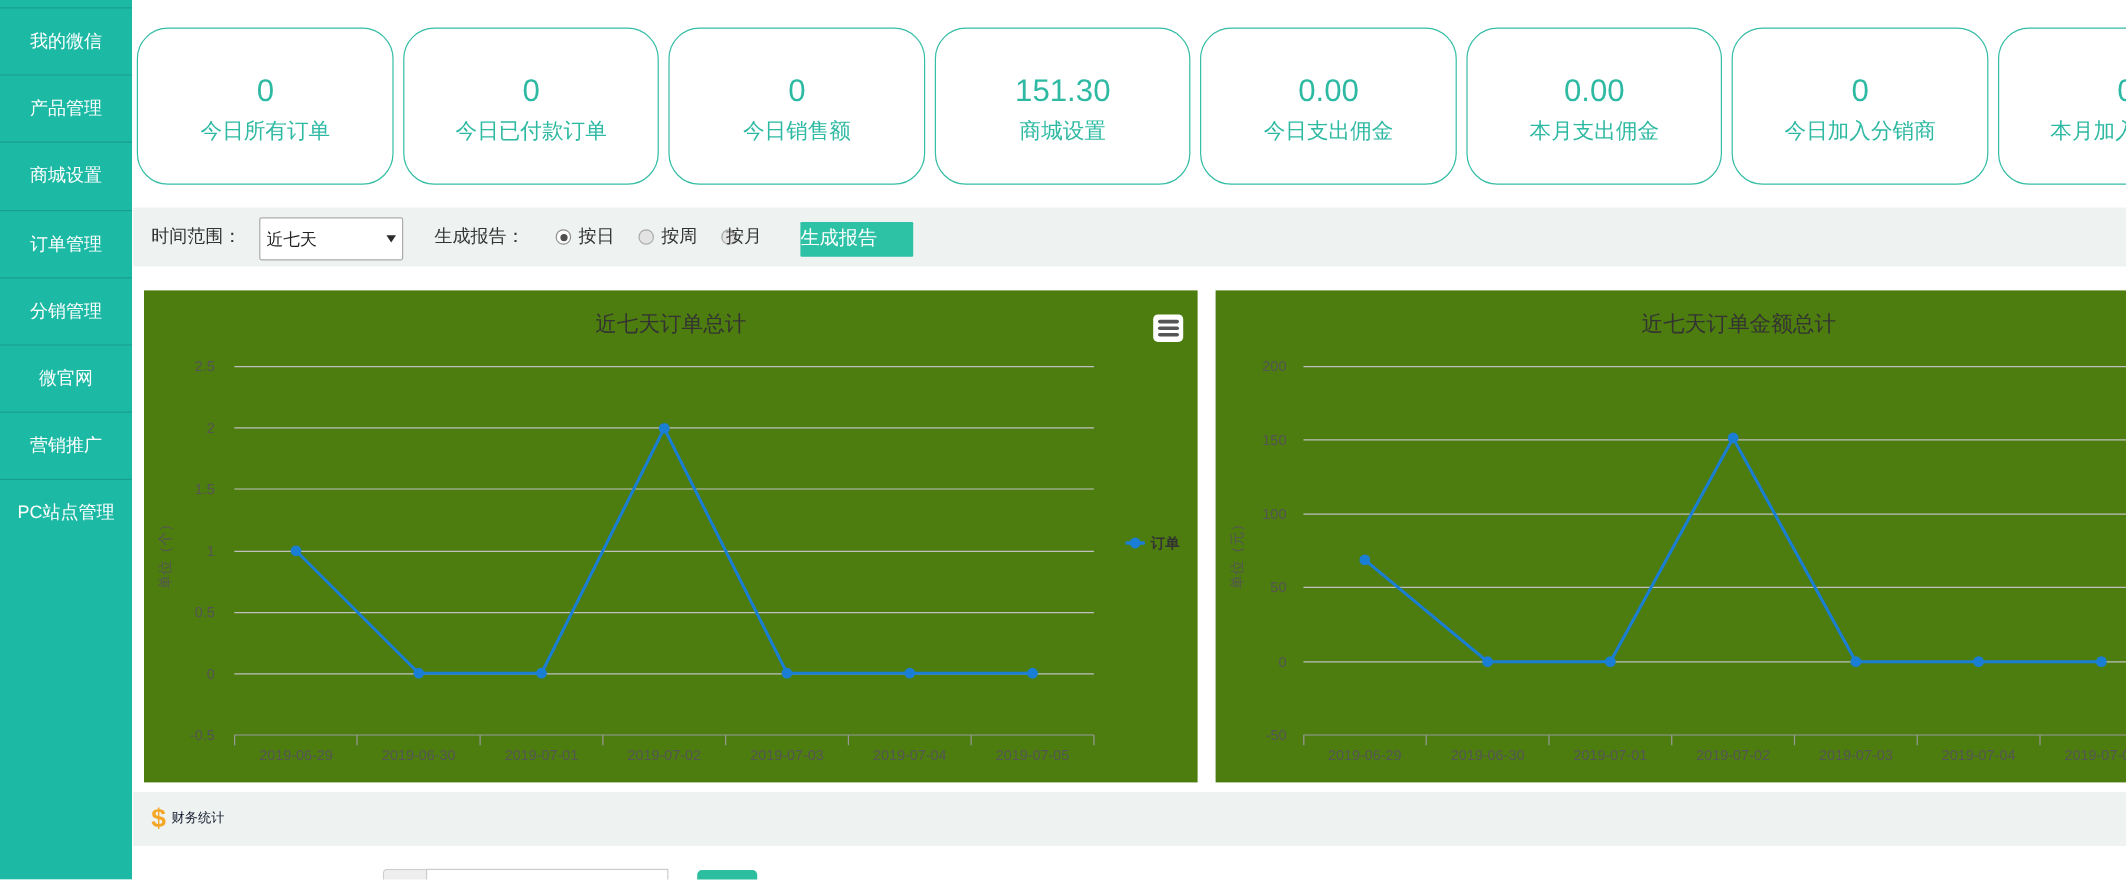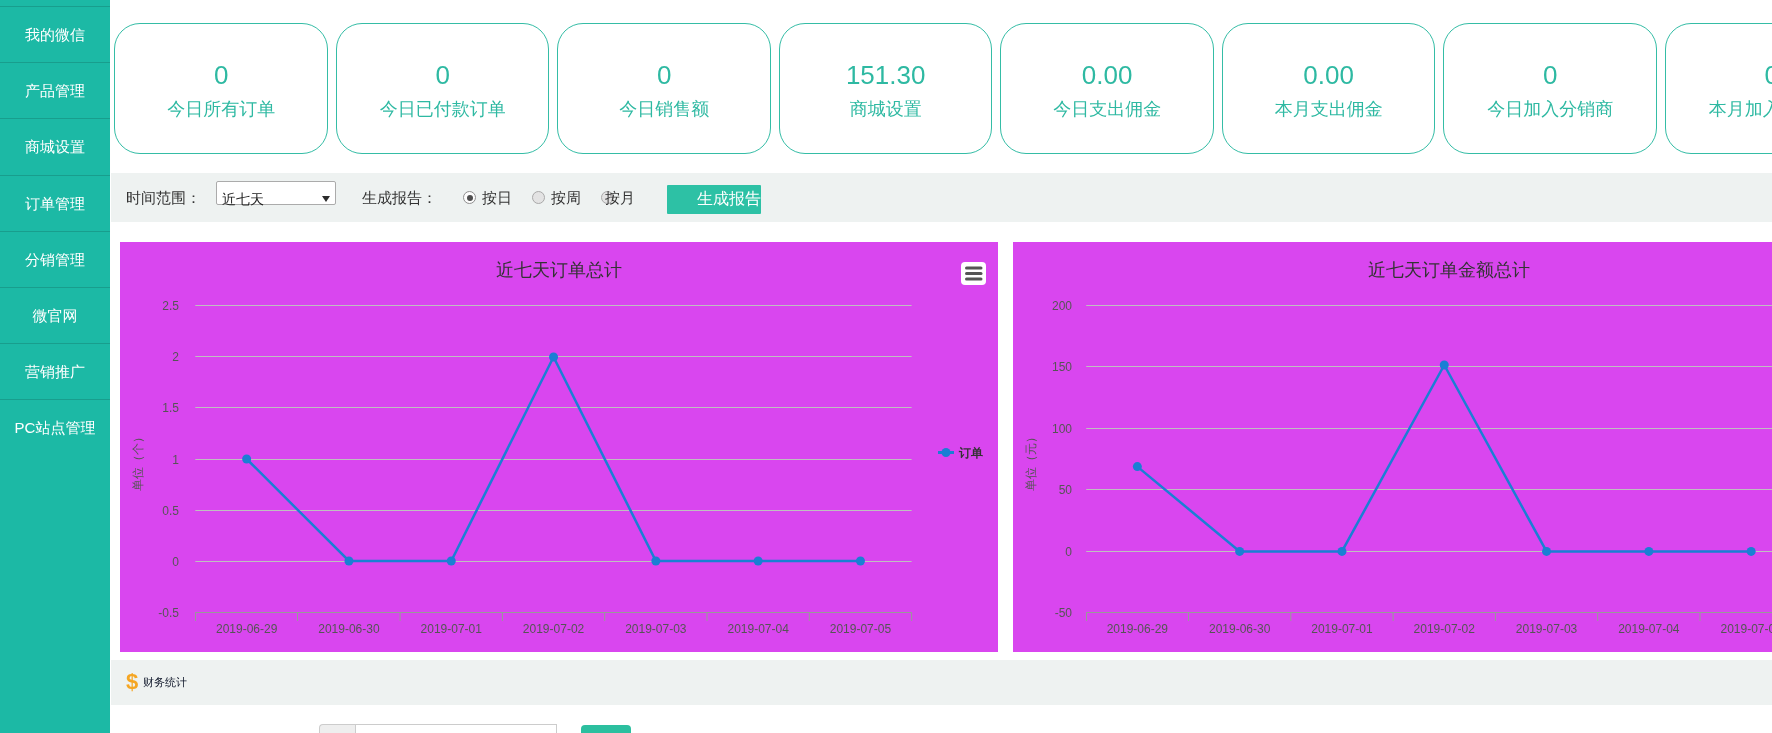--- a/index.html
+++ b/index.html
@@ -15,35 +15,35 @@
 
 
 .card { position:absolute; top:23px; width:213.5px; height:131px; background:#fff;
   border:1px solid #35bda6; border-radius:26px; text-align:center; color:#2eb9a2; }
 .card .num { margin-top:38px; font-size:26px; line-height:26px; }
 .card .lbl { margin-top:12px; font-size:18px; line-height:19px; }
 
 
 #band1 { position:absolute; left:111px; top:173px; width:1661px; height:49px; background:#eef2f1; }
 .flabel { position:absolute; top:0; height:33px; line-height:49px; font-size:15px; color:#333; }
-#sel { position:absolute; left:105px; top:8px; width:120px; height:24px; background:#fff;
+#sel { position:absolute; left:105px; top:8px; width:120px; height:36px; background:#fff;
   border:1px solid #ababab; border-radius:2px; font-size:14px; color:#222; }
 #sel .st { position:absolute; left:5px; top:0; line-height:34px; }
 #sel .ar { position:absolute; right:5px; top:13.5px; width:0; height:0;
   border-left:4px solid transparent; border-right:4px solid transparent; border-top:6.5px solid #2b2b2b; }
 .radio { position:absolute; top:18px; width:13px; height:13px; border:1px solid #a9a9a9;
   border-radius:50%; background:#e3e3e3; }
 .radio.on { border-color:#8f8f8f; background:#fdfdfd; }
 .radio.on::after { content:""; position:absolute; left:2.5px; top:2.5px; width:6px; height:6px;
   border-radius:50%; background:#4e4e4e; }
 #genbtn { position:absolute; left:556px; top:12px; width:94px; height:28.5px; background:#2dc1a5;
-  color:#fff; font-size:16px; line-height:28.5px; text-align:right; border-radius:1px; }
-
-
-.panel { position:absolute; top:242px; width:878px; height:410px; background:#d946ef; }
+  color:#fff; font-size:16px; line-height:28.5px; text-align:left; border-radius:1px; }
+
+
+.panel { position:absolute; top:242px; width:878px; height:410px; background:#4d7c0f; }
 #panel1 { left:119.7px; }
 #panel2 { left:1012.8px; }
 
 
 #band2 { position:absolute; left:111px; top:660px; width:1661px; height:45px; background:#eef2f1; }
 #band2 .dollar { position:absolute; left:15px; top:9px; color:#f5a623; font-size:22px; font-weight:bold; }
 #band2 .txt { position:absolute; left:32px; top:0; line-height:45px; font-size:11px; color:#0f172a; }
 
 
 #igroup { position:absolute; left:319px; top:724px; width:238px; height:34px; }

